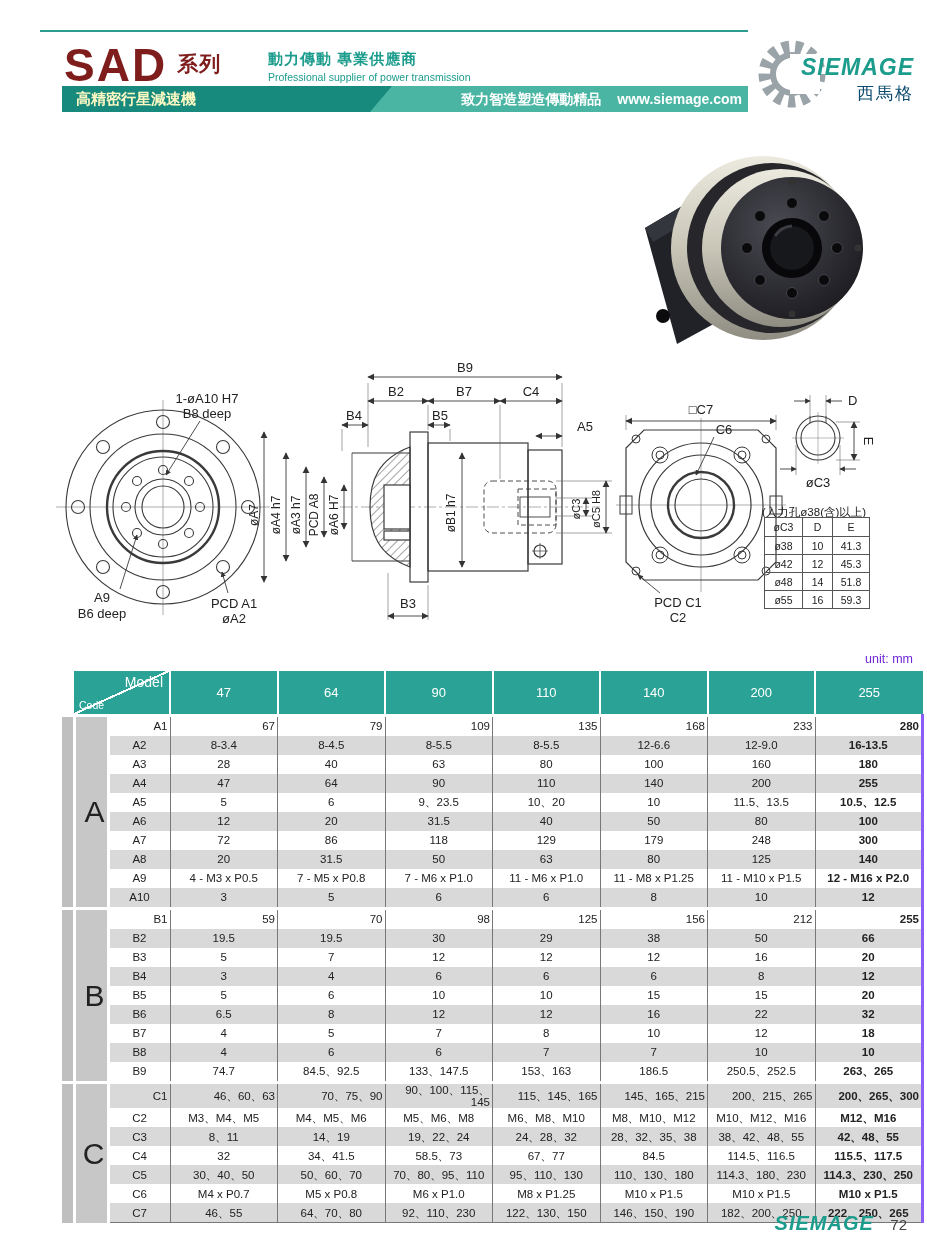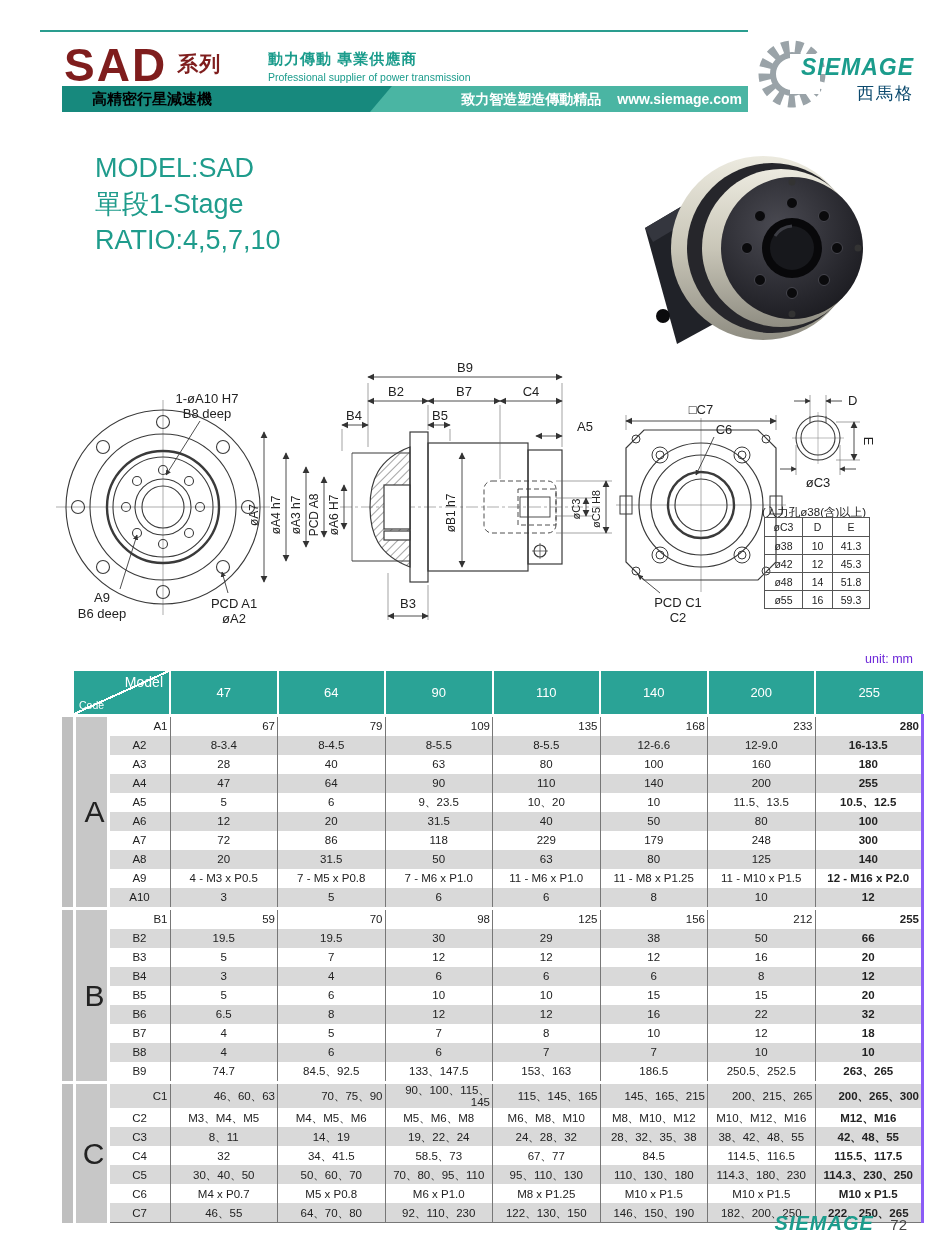--- a/index.html
+++ b/index.html
@@ -9,22 +9,22 @@
   
   .toprule{position:absolute;left:40px;top:30px;width:862px;height:2px;background:#2a9d8f;}
   .sad-title{position:absolute;left:64px;top:38px;color:#7f1d1d;font-weight:bold;font-size:46px;letter-spacing:2px;}
   .sad-series{font-size:21px;vertical-align:10px;margin-left:10px;letter-spacing:1px;}
   .tagline{position:absolute;left:268px;top:50px;color:#1b9c8c;}
   .tagline .cn{font-size:15px;font-weight:bold;letter-spacing:1px;}
   .tagline .en{font-size:10.5px;margin-top:2px;}
   .banner{position:absolute;left:62px;top:86px;width:688px;height:26px;background:#4ab5a3;}
   .banner .left{position:absolute;left:0;top:0;height:100%;width:330px;background:#17897d;
                 clip-path:polygon(0 0,100% 0,calc(100% - 22px) 100%,0 100%);
-                color:#000000;font-family:"Liberation Serif",serif;font-weight:bold;font-size:15px;
-                line-height:26px;padding-left:30px;box-sizing:border-box;}
+                color:#fef9c3;font-family:"Liberation Serif",serif;font-weight:bold;font-size:15px;
+                line-height:26px;padding-left:14px;box-sizing:border-box;}
   .banner .right{position:absolute;right:8px;top:0;height:100%;line-height:26px;color:#fff;
                  font-weight:bold;font-size:14px;}
   .banner .right .url{font-weight:bold;margin-left:12px;font-size:14px;}
   .logo{position:absolute;left:748px;top:30px;width:170px;height:85px;background:#fff;}
   .logo .gear{position:absolute;left:2px;top:2px;}
   .logo .name{position:absolute;right:4px;top:24px;color:#1b9c8c;font-weight:bold;font-style:italic;
               font-size:23px;letter-spacing:1px;}
   .logo .cn{position:absolute;right:4px;top:52px;color:#0c4a6e;font-family:"Liberation Serif",serif;
             font-size:17px;letter-spacing:2px;}
 
@@ -95,25 +95,20 @@
   <div class="logo">
     <svg class="gear" width="84" height="84" viewBox="0 0 84 84">
       <circle cx="42" cy="42" r="27" fill="none" stroke="#9aa3a8" stroke-width="13" stroke-dasharray="7 6"></circle>
       <circle cx="42" cy="42" r="19" fill="none" stroke="#9aa3a8" stroke-width="6"></circle>
       <rect x="40" y="22" width="30" height="40" fill="#ffffff"></rect>
     </svg>
     <div class="name">SIEMAGE</div>
     <div class="cn">西馬格</div>
   </div>
 
-  <div class="model-info">
-    <div>MODEL:SAD</div>
-    <div>單段1-Stage</div>
-    <div>RATIO:4,5,7,10</div>
-  </div>
 
   <svg style="position:absolute;left:615px;top:148px;" width="300" height="205" viewBox="0 0 300 205">
     <defs>
       <linearGradient id="silver" x1="0" y1="0" x2="0" y2="1">
         <stop offset="0" stop-color="#eceadf"></stop>
           <stop offset="0.5" stop-color="#c9c6b8"></stop>
           <stop offset="1" stop-color="#8f8d82"></stop>
       </linearGradient>
       <radialGradient id="face" cx="0.4" cy="0.35" r="0.9">
         <stop offset="0" stop-color="#4a4a52"></stop>
@@ -452,21 +447,21 @@
             <td class="val">40</td>
             <td class="val">50</td>
             <td class="val">80</td>
             <td class="val">100</td>
           </tr>
           <tr>
             <td class="code">A7</td>
             <td class="val">72</td>
             <td class="val">86</td>
             <td class="val">118</td>
-            <td class="val">229</td>
+            <td class="val">129</td>
             <td class="val">179</td>
             <td class="val">248</td>
             <td class="val">300</td>
           </tr>
           <tr class="alt">
             <td class="code">A8</td>
             <td class="val">20</td>
             <td class="val">31.5</td>
             <td class="val">50</td>
             <td class="val">63</td>

